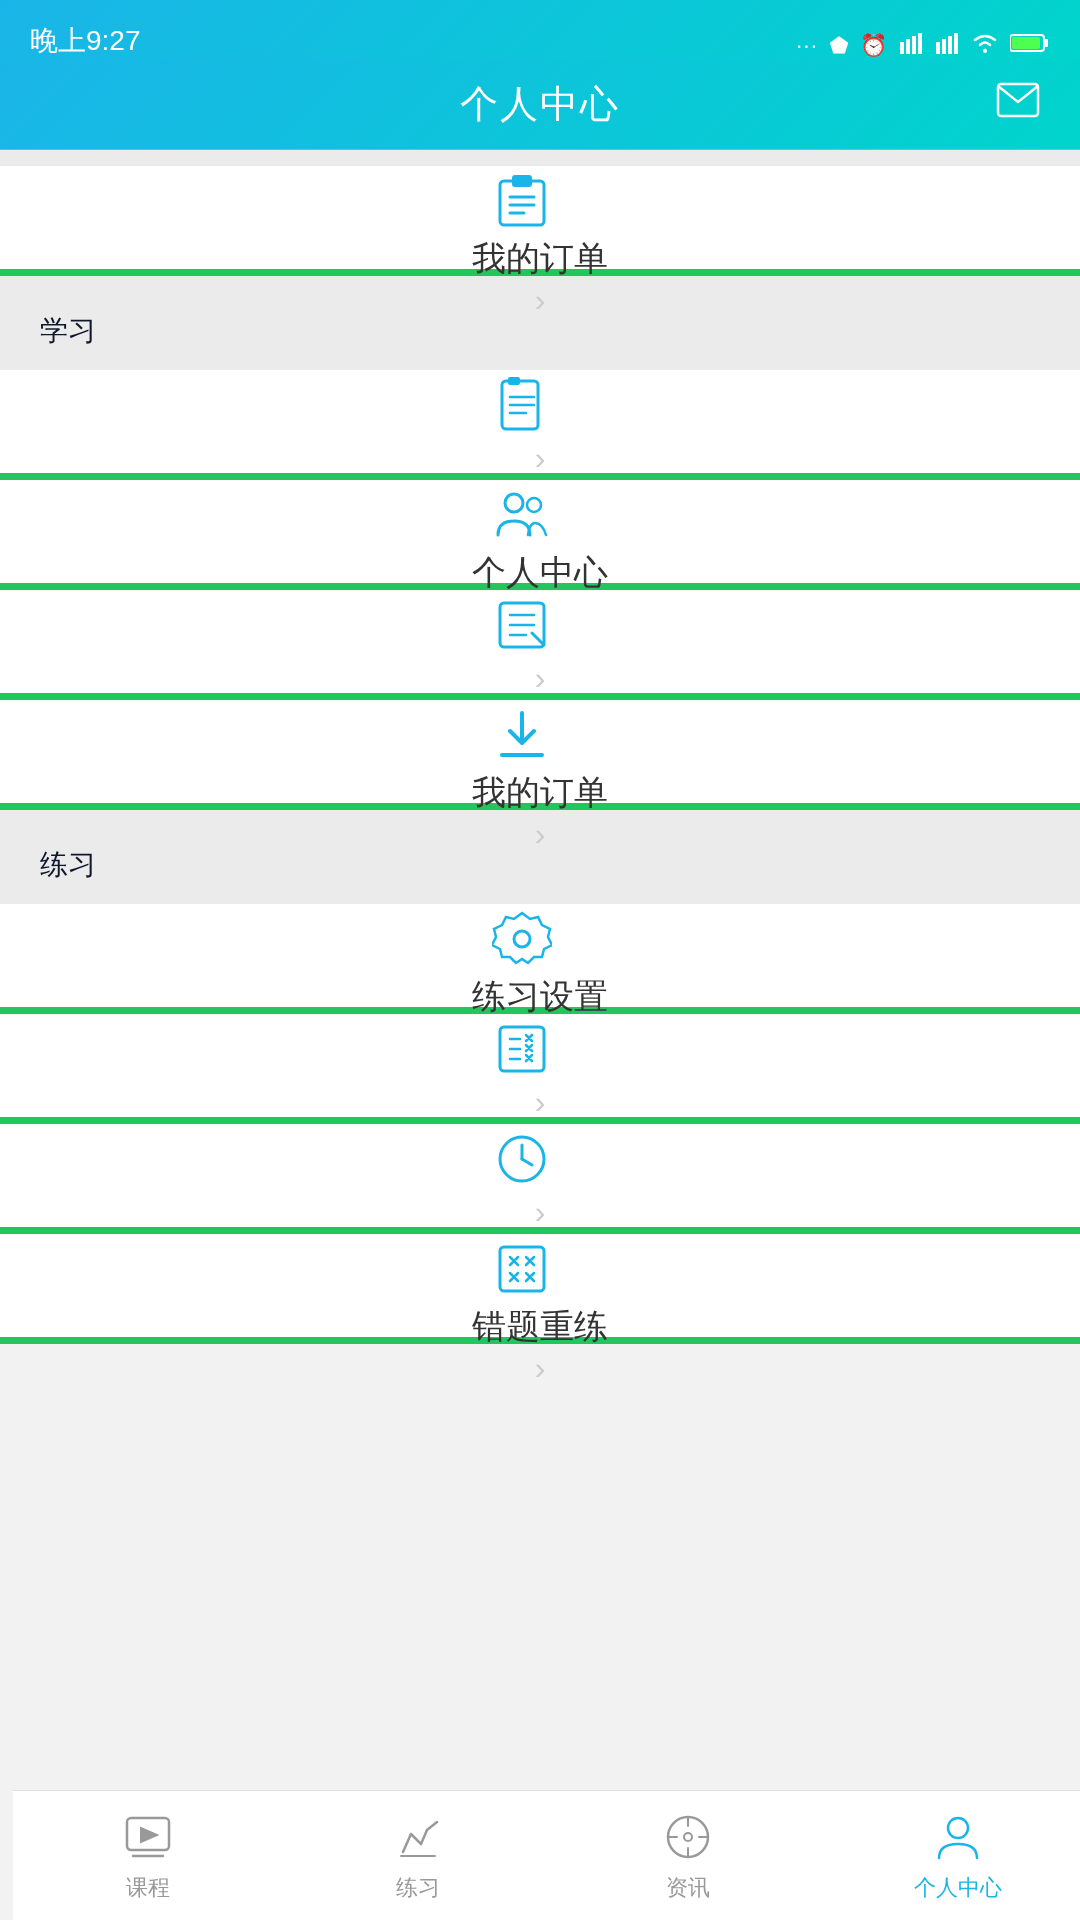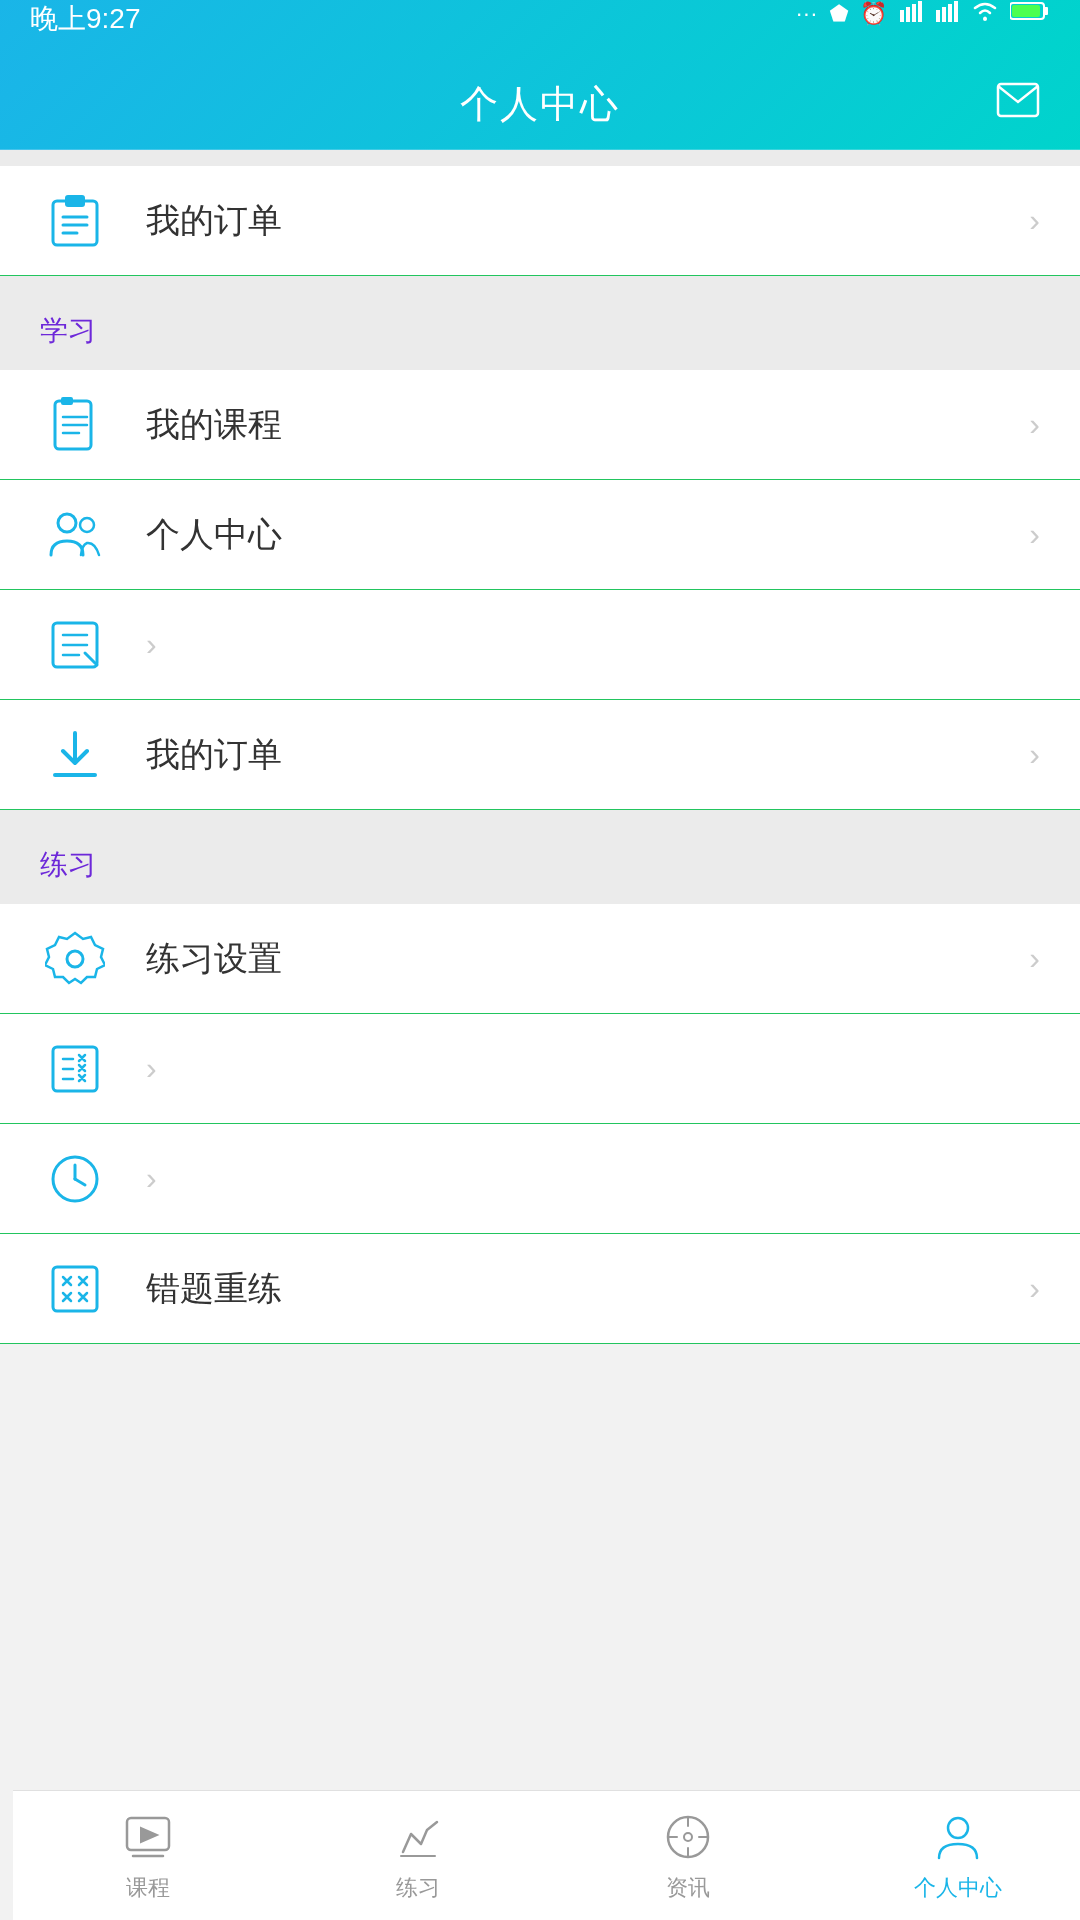--- a/index.html
+++ b/index.html
@@ -11,21 +11,21 @@
       background: #f2f2f2;
       overflow: hidden;
     }
 
     
     .status-bar {
       width: 100%;
       height: 60px;
       background: linear-gradient(135deg, #1ab5e8 0%, #00d4cc 100%);
       display: flex;
-      align-items: flex-start;
+      align-items: flex-end;
       justify-content: space-between;
       padding: 0 30px;
       color: white;
       font-size: 28px;
       font-weight: 500;
     }
     .status-icons {
       display: flex;
       align-items: center;
       gap: 12px;
@@ -61,33 +61,34 @@
       height: 16px;
       background: #ebebeb;
       width: 100%;
     }
 
     
     .list-section-header {
       background: #ebebeb;
       padding: 20px 40px;
       font-size: 28px;
-      color: #6d28d9;
+      color: #0f172a;
       font-weight: 400;
     }
 
     .list-item {
       background: white;
       display: flex;
       align-items: center;
       padding: 0 40px;
       height: 110px;
-      border-bottom: 1px solid #22c55e;
+      border-bottom: 7px solid #22c55e;
       cursor: pointer;
       position: relative;
+      flex-direction: column;
     }
 
     .item-icon {
       width: 70px;
       height: 70px;
       display: flex;
       align-items: center;
       justify-content: center;
       margin-right: 36px;
       flex-shrink: 0;
@@ -244,21 +245,20 @@
 <div class="list-item">
   <div class="item-icon">
     <svg viewBox="0 0 60 60" fill="none" xmlns="http://www.w3.org/2000/svg">
       <rect x="10" y="6" width="36" height="48" rx="4" stroke="#1ab5e8" stroke-width="3" fill="none"></rect>
       <rect x="16" y="2" width="12" height="8" rx="2" fill="#1ab5e8"></rect>
       <line x1="18" y1="22" x2="42" y2="22" stroke="#1ab5e8" stroke-width="2.5" stroke-linecap="round"></line>
       <line x1="18" y1="30" x2="42" y2="30" stroke="#1ab5e8" stroke-width="2.5" stroke-linecap="round"></line>
       <line x1="18" y1="38" x2="34" y2="38" stroke="#1ab5e8" stroke-width="2.5" stroke-linecap="round"></line>
     </svg>
   </div>
-  <span class="item-label">我的课程</span>
   <span class="chevron">›</span>
 </div>
 
 <div class="list-item">
   <div class="item-icon">
     <svg viewBox="0 0 60 60" fill="none" xmlns="http://www.w3.org/2000/svg">
       <circle cx="22" cy="18" r="9" stroke="#1ab5e8" stroke-width="3" fill="none"></circle>
       <path d="M6 50 Q6 36 22 36 Q38 36 38 50" stroke="#1ab5e8" stroke-width="3" fill="none" stroke-linecap="round"></path>
       <circle cx="42" cy="20" r="7" stroke="#1ab5e8" stroke-width="2.5" fill="none"></circle>
       <path d="M36 50 Q37 40 42 38 Q50 37 54 50" stroke="#1ab5e8" stroke-width="2.5" fill="none" stroke-linecap="round"></path>

